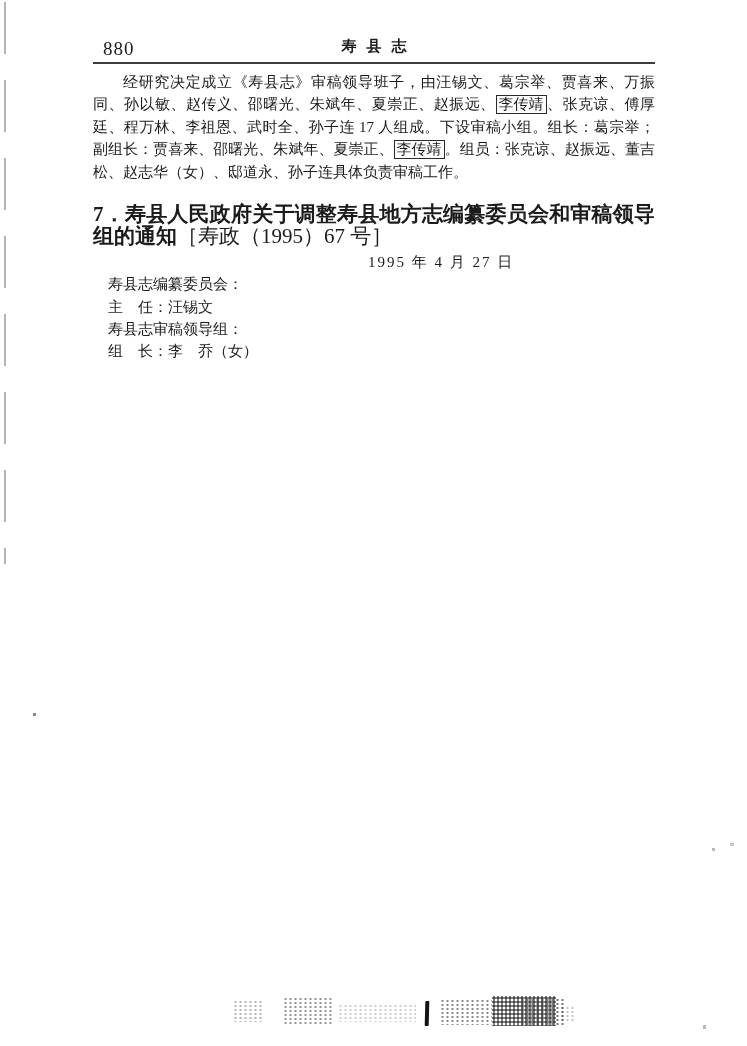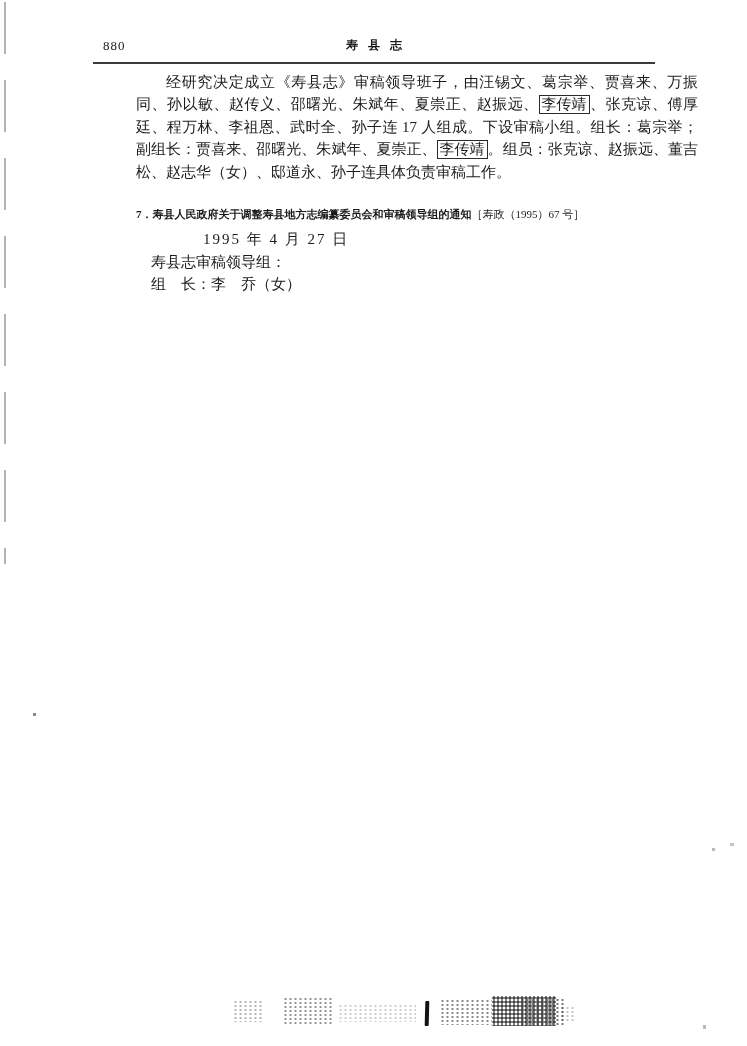--- a/index.html
+++ b/index.html
@@ -8,38 +8,38 @@
     font-family:"Liberation Serif","DejaVu Serif",serif;color:#1b1b1b;
   }
   
   .gutter-line{
     position:absolute;left:4px;top:2px;width:2px;height:562px;
     background:repeating-linear-gradient(180deg,#9b9b9b 0 52px,transparent 52px 78px);
     opacity:.75;
   }
   
   .header{position:absolute;left:93px;top:36px;width:562px;height:24px;}
-  .page-num{position:absolute;left:10px;top:2px;font-size:13px;letter-spacing:1px;}
+  .page-num{position:absolute;left:10px;top:2px;font-size:19px;letter-spacing:1px;}
   .book-title{
     position:absolute;left:0;right:0;top:1px;text-align:center;
-    font-size:12px;font-weight:bold;letter-spacing:10px;text-indent:10px;
+    font-size:15px;font-weight:bold;letter-spacing:10px;text-indent:10px;
   }
   .header-rule{position:absolute;left:93px;top:62px;width:562px;height:2px;background:#3c3c3c;}
   
   .content{
     position:absolute;left:93px;top:71px;width:562px;
-    font-size:15px;line-height:22.4px;text-align:justify;margin-left:43px;
+    font-size:15px;line-height:22.4px;text-align:justify;
   }
   p{margin:0;}
   .para{text-indent:2em;}
   .boxed{border:1px solid #2a2a2a;padding:0 2px;display:inline-block;line-height:17px;text-indent:0;}
-  .heading{margin-top:20px;font-size:11px;}
+  .heading{margin-top:20px;font-size:21px;}
   .heading .h-bold{font-weight:bold;}
   .heading .h-ref{font-weight:normal;}
-  .date-line{margin-top:3px;position:relative;left:67px;letter-spacing:2px;}
+  .date-line{margin-top:3px;text-align:center;position:relative;left:67px;letter-spacing:2px;}
   .para3{margin-top:18px;}
   .roster{margin:0;}
   .roster-line{padding-left:1em;}
   .roster-row{padding-left:calc(1em + 60px);text-indent:-60px;}
   .roster-row .label{display:inline-block;width:60px;text-indent:0;}
   .roster-row .cont{display:block;text-indent:0;}
   
   .noise{position:absolute;}
   .speckle{
     background-image:radial-gradient(circle,rgba(35,35,35,.9) .8px,rgba(35,35,35,0) 1.4px);
@@ -67,21 +67,23 @@
 
   <p class="para"><span>经研究决定成立《寿县志》审稿领导班子，由汪锡文、葛宗举、贾喜来、万振同、孙以敏、赵传义、邵曙光、朱斌年、夏崇正、赵振远、</span><span class="boxed">李传靖</span><span>、张克谅、傅厚廷、程万林、李祖恩、武时全、孙子连 17 人组成。下设审稿小组。组长：葛宗举；副组长：贾喜来、邵曙光、朱斌年、夏崇正、</span><span class="boxed">李传靖</span><span>。组员：张克谅、赵振远、董吉松、赵志华（女）、邸道永、孙子连具体负责审稿工作。</span></p>
 
 
   <p class="heading"><span class="h-bold">7．寿县人民政府关于调整寿县地方志编纂委员会和审稿领导组的通知</span><span class="h-ref">［寿政（1995）67 号］</span></p>
 
   <p class="date-line">1995 年 4 月 27 日</p>
 
 
   <div class="roster">
+    <p class="roster-line">寿县志编纂委员会：</p>
 
+    <p class="roster-row"><span class="label">主　任：</span><span>汪锡文</span></p>
 
 
 
     <p class="roster-line">寿县志审稿领导组：</p>
 
     <p class="roster-row"><span class="label">组　长：</span><span>李　乔（女）</span></p>
 
 
   </div>
 </div>

